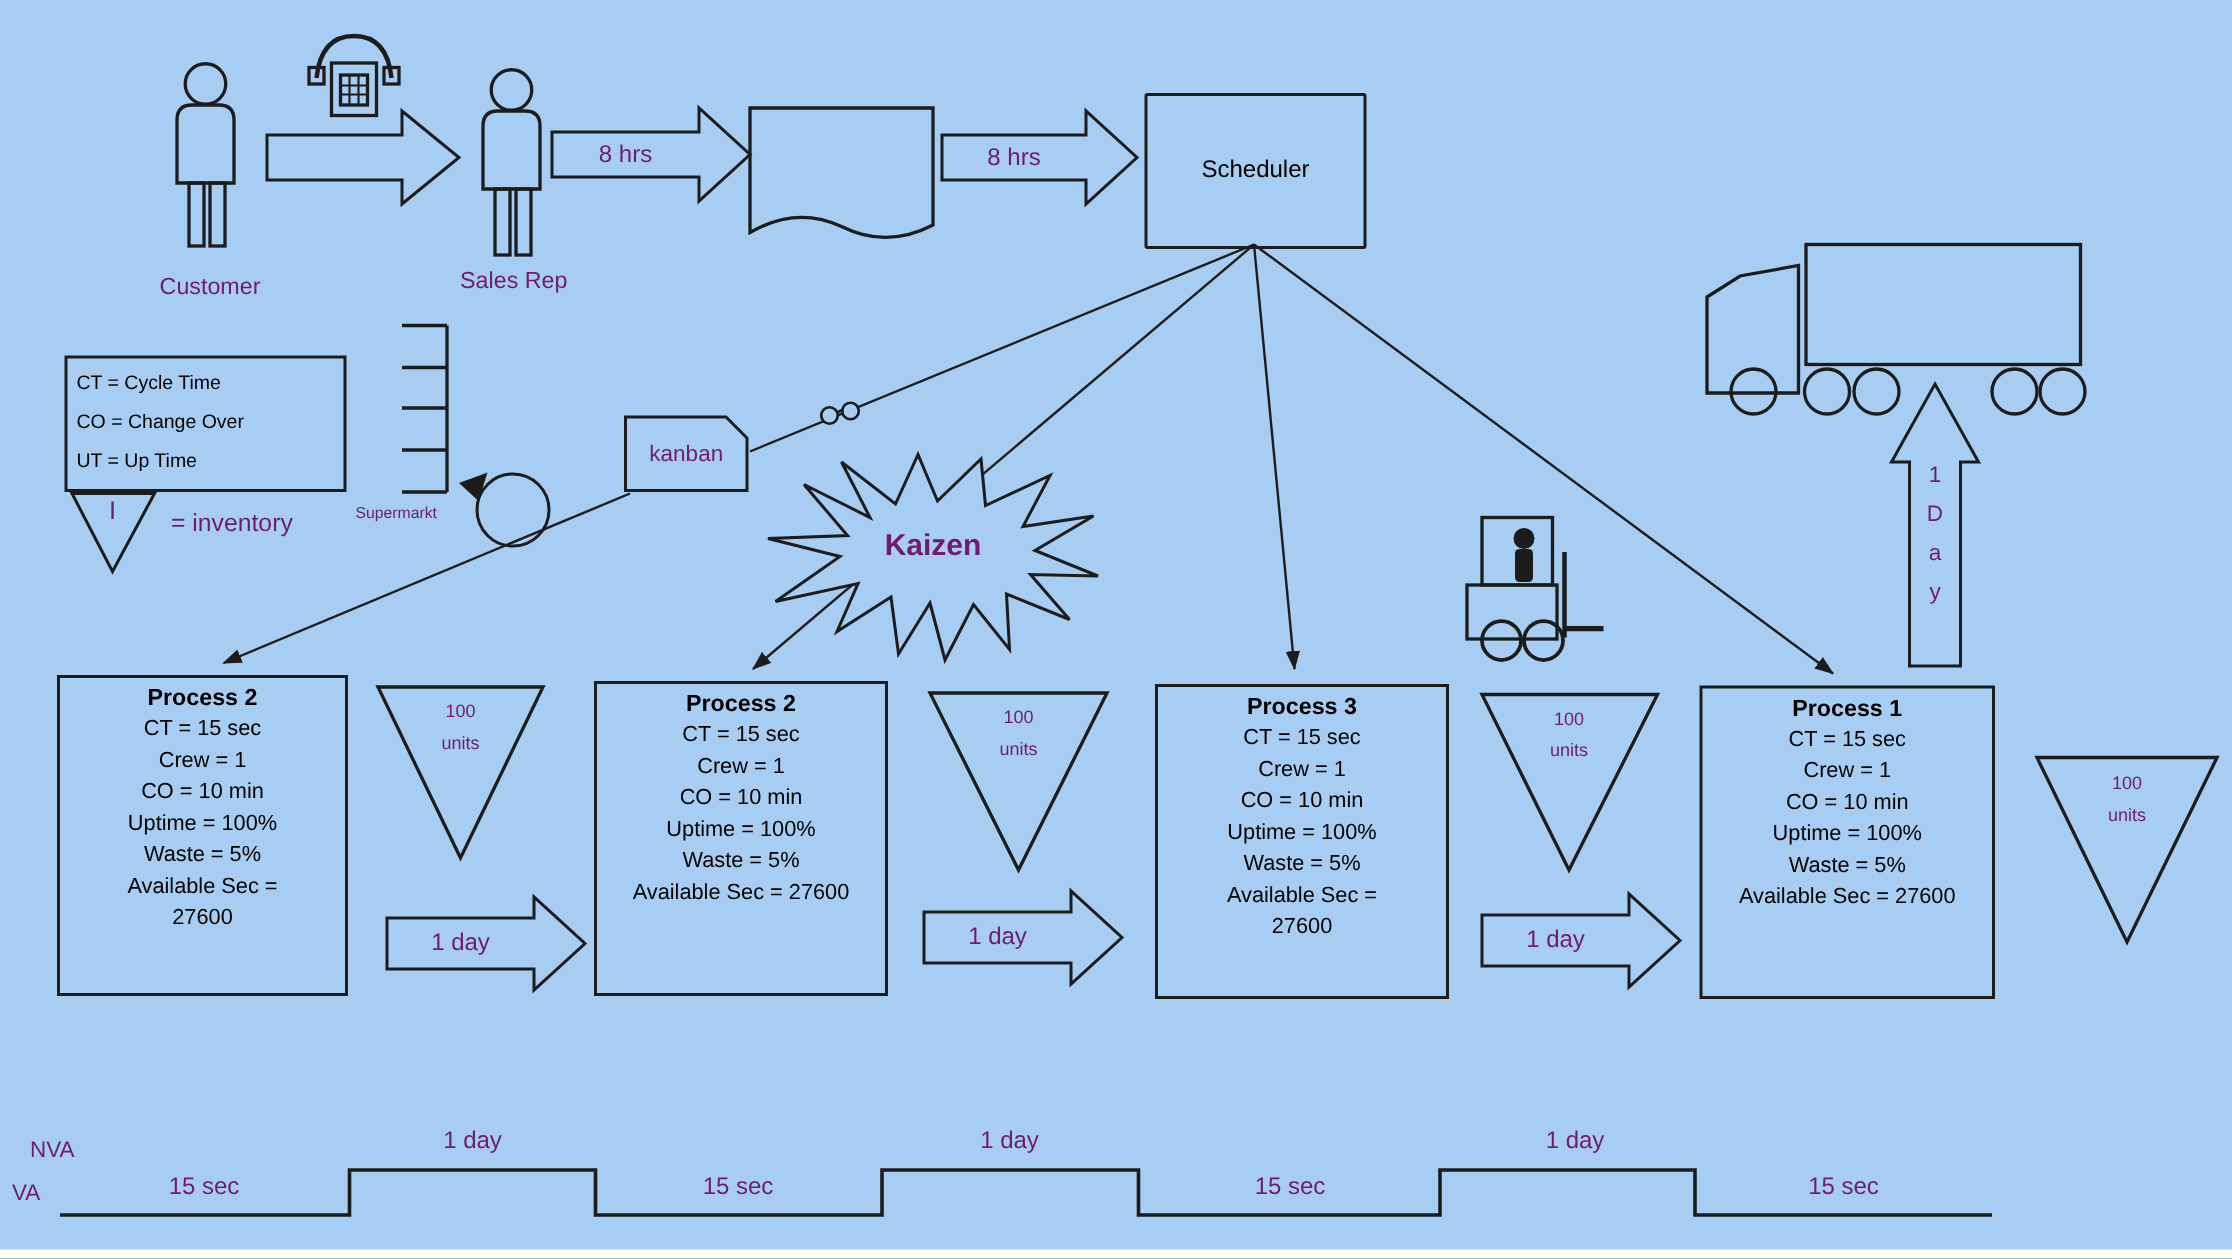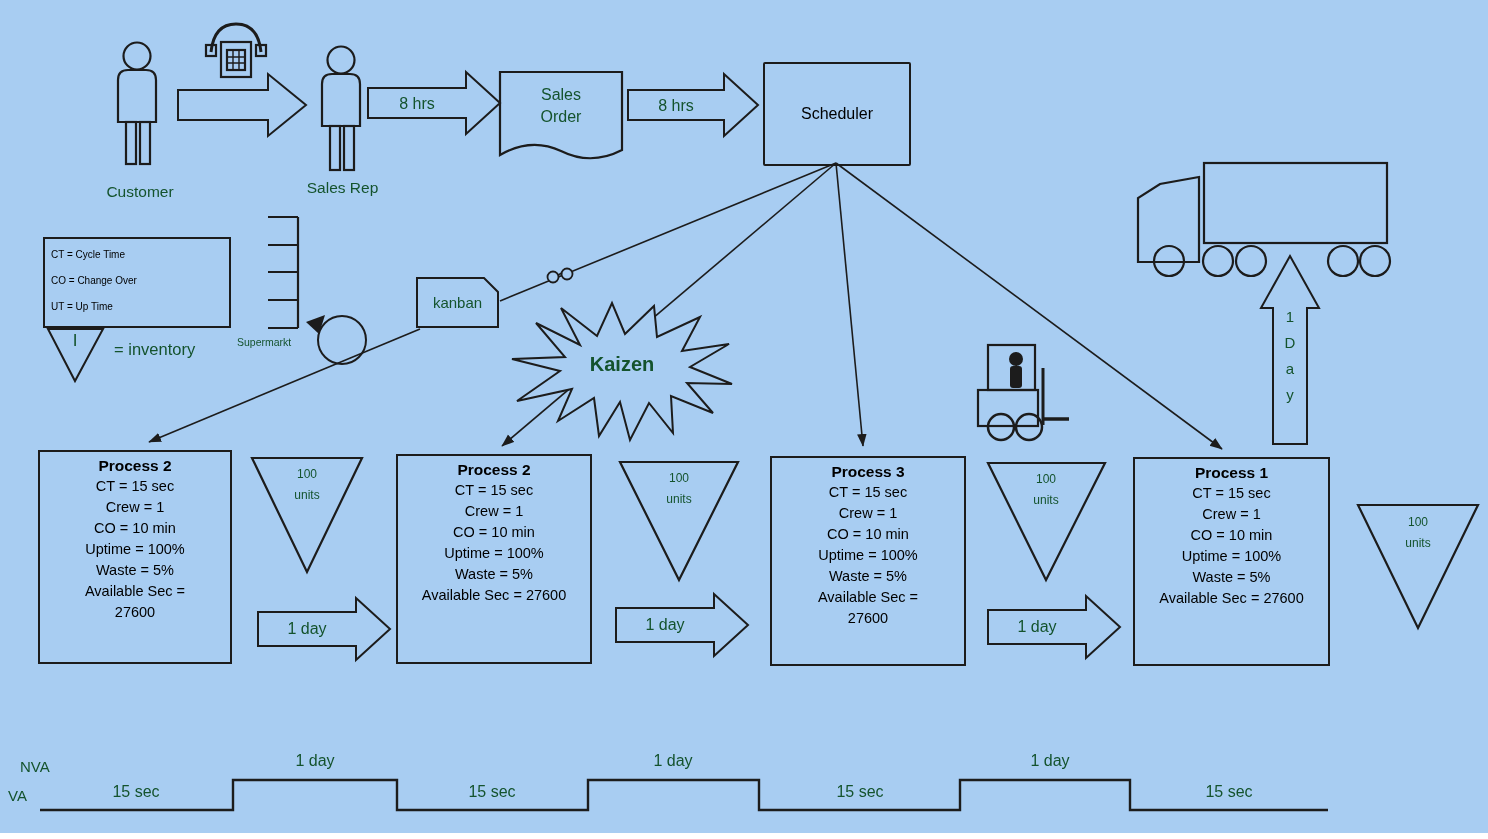--- a/index.html
+++ b/index.html
@@ -3,36 +3,36 @@
 <meta charset="utf-8">
 <style>
   html,body{margin:0;padding:0;background:#888;}
   .stage{
     position:relative;width:1488px;height:839px;overflow:hidden;
     background:#A8CDF2;
     font-family:"Liberation Sans", sans-serif;
     color:#000;
   }
   svg.layer{position:absolute;left:0;top:0;width:1488px;height:839px;}
-  .t{position:absolute;color:#14532d;}
+  .t{position:absolute;color:#701a75;}
   .center{display:flex;align-items:center;justify-content:center;text-align:center;}
   .ctr{text-align:center;}
 
   .proc-box{
     position:absolute;border:2px solid #1c1c1c;background:transparent;
     text-align:center;
   }
   .proc-title{font-weight:bold;font-size:15.5px;margin-top:4px;line-height:20px;}
   .proc-stats .list-line{font-size:14.5px;line-height:21px;white-space:nowrap;}
 
   .legend-box{
     position:absolute;left:43px;top:237px;width:178px;height:84px;
     border:2px solid #1c1c1c;padding:3px 0 0 6px;
   }
-  .legend-box .list-line{font-size:10px;line-height:26px;white-space:nowrap;}
+  .legend-box .list-line{font-size:13px;line-height:26px;white-space:nowrap;}
 
   .scheduler-box{
     position:absolute;left:763px;top:62px;width:144px;height:100px;
     border:2px solid #1c1c1c;border-radius:2px;font-size:16px;
   }
   .salesorder-text .list-line{font-size:16px;line-height:22px;}
   .tri-label .list-line{font-size:12px;line-height:21px;}
   .ship-label .list-line{font-size:15px;line-height:26px;text-align:center;}
   .lead-label{font-size:16px;}
   .day-label{font-size:16px;}
@@ -146,24 +146,20 @@
 
     <polyline points="40,810 233,810 233,780 397,780 397,810 588,810 588,780 759,780 759,810 960,810 960,780 1130,780 1130,810 1328,810" fill="none" stroke="#1c1c1c" stroke-width="2.4"></polyline>
   </svg>
 
   <div class="t ctr" style="left:85px;top:183px;width:110px;font-size:15.5px;">Customer</div>
 
   <div class="t ctr" style="left:285px;top:179px;width:115px;font-size:15.5px;">Sales Rep</div>
 
   <div class="t center lead-label" style="left:368px;top:89px;width:98px;height:29px;">8 hrs</div>
 
-  <div class="t ctr salesorder-text" style="left:500px;top:84px;width:122px;">
-      <div class="list-line">Sales</div>
-      <div class="list-line">Order</div>
-    </div>
 
   <div class="t center lead-label" style="left:628px;top:91px;width:96px;height:29px;">8 hrs</div>
 
   <div class="scheduler-box center">
     <span>Scheduler</span>
   </div>
 
   <div class="legend-box">
       <div class="list-line">CT = Cycle Time</div>
       <div class="list-line">CO = Change Over</div>

